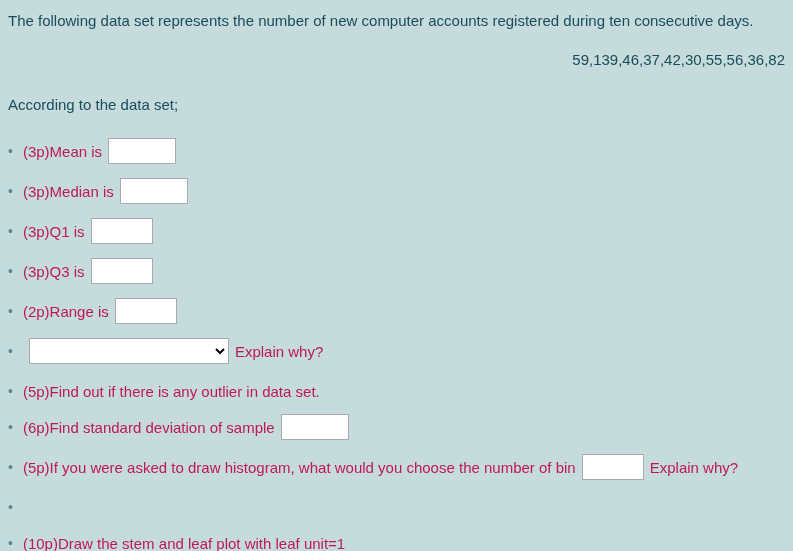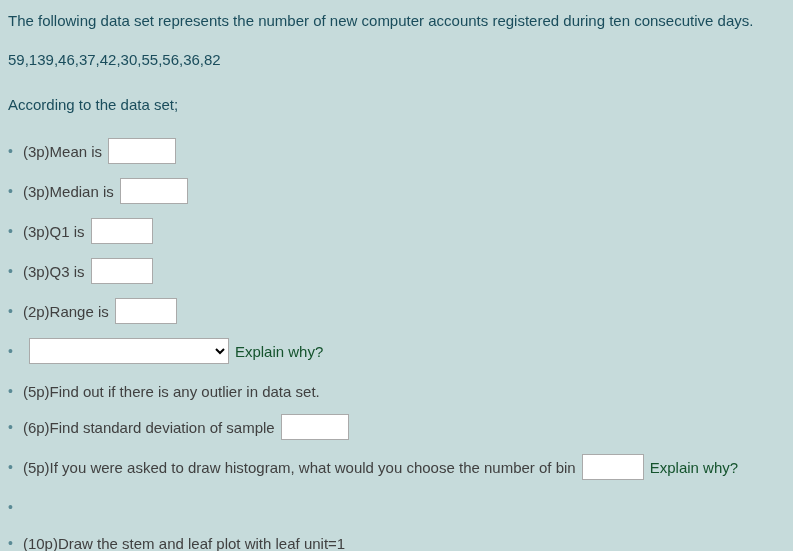--- a/index.html
+++ b/index.html
@@ -15,20 +15,21 @@
       padding: 10px 8px;
       width: 793px;
       height: 551px;
     }
     .intro-text {
       margin-bottom: 20px;
       line-height: 1.4;
     }
     .data-values {
       margin-bottom: 28px;
+      text-align: right;
     }
     .prompt-text {
       margin-bottom: 24px;
     }
     ul {
       list-style: none;
       padding-left: 0;
     }
     li {
       display: flex;
@@ -39,21 +40,21 @@
     li.tight {
       margin-bottom: 8px;
     }
     .bullet {
       color: #5a8a95;
       font-size: 14px;
       margin-right: 10px;
       line-height: 1;
     }
     .label-text {
-      color: #404040;
+      color: #be185d;
       text-align: right;
     }
     input[type="text"] {
       background-color: #ffffff;
       border: 1px solid #aaa;
       height: 26px;
       padding: 2px 4px;
       font-size: 14px;
       margin-left: 6px;
       margin-right: 6px;
@@ -67,21 +68,21 @@
     select {
       background-color: #ffffff;
       border: 1px solid #aaa;
       height: 26px;
       width: 200px;
       margin-left: 6px;
       margin-right: 6px;
       font-size: 14px;
     }
     .after-text {
-      color: #14532d;
+      color: #be185d;
     }
   </style>
 </head>
 <body>
 
 <div class="intro-text">The following data set represents the number of new computer accounts registered during ten consecutive days.</div>
 <div class="data-values">59,139,46,37,42,30,55,56,36,82</div>
 <div class="prompt-text">According to the data set;</div>
 
 <ul>

